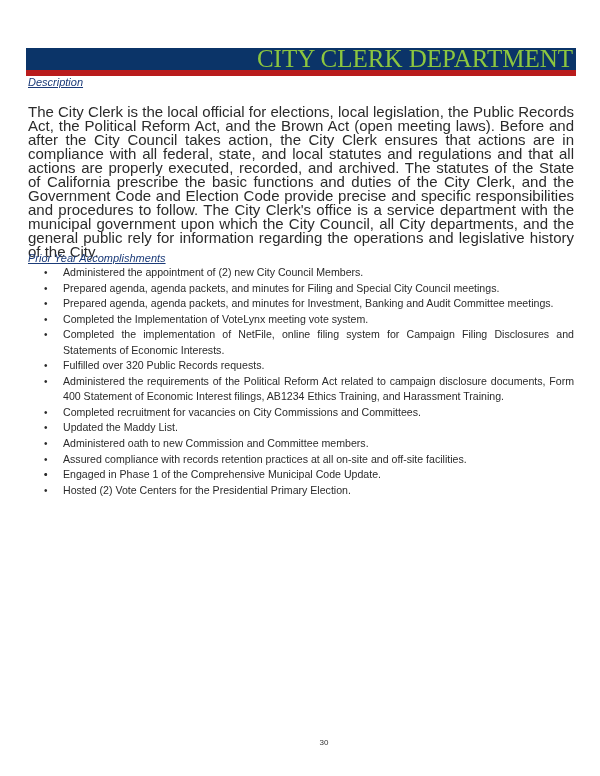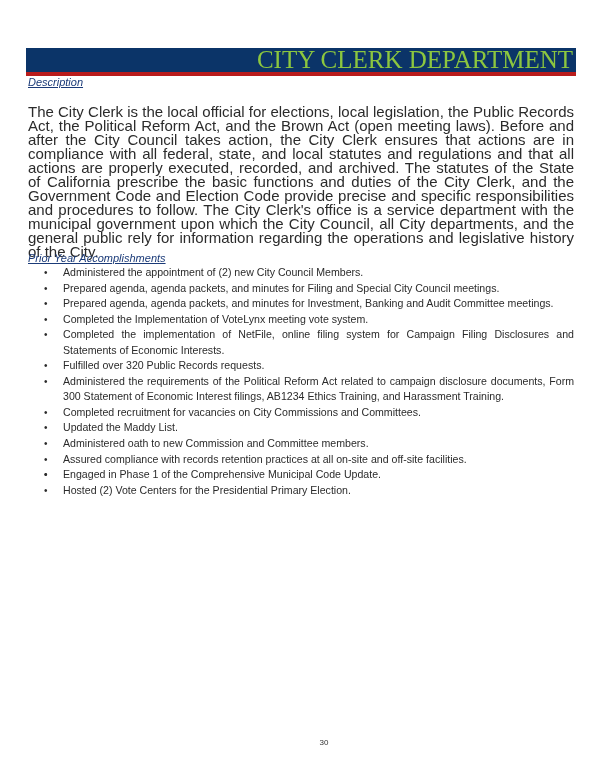--- a/index.html
+++ b/index.html
@@ -19,21 +19,21 @@
       left: 0; top: 0;
       width: 600px; height: 776px;
     }
     .banner {
       position: absolute;
       left: 26px;
       top: 48px;
       width: 550px;
       height: 28px;
       background: #0b3468;
-      border-bottom: 4px solid #b91c1c;
+      border-bottom: 6px solid #b91c1c;
       display: flex;
       align-items: center;
       justify-content: flex-end;
       padding-right: 3px;
     }
     .banner-title {
       font-family: "Liberation Serif", "DejaVu Serif", serif;
       font-size: 25px;
       line-height: 28px;
       color: #8cc63f;
@@ -113,21 +113,21 @@
 
   <div class="section-heading acc-heading">Prior Year Accomplishments</div>
 
   <ul class="acc-list">
     <li class="acc-item"><span class="acc-bullet">•</span><span>Administered the appointment of (2) new City Council Members.</span></li>
     <li class="acc-item"><span class="acc-bullet">•</span><span>Prepared agenda, agenda packets, and minutes for Filing and Special City Council meetings.</span></li>
     <li class="acc-item"><span class="acc-bullet">•</span><span>Prepared agenda, agenda packets, and minutes for Investment, Banking and Audit Committee meetings.</span></li>
     <li class="acc-item"><span class="acc-bullet">•</span><span>Completed the Implementation of VoteLynx meeting vote system.</span></li>
     <li class="acc-item"><span class="acc-bullet">•</span><span>Completed the implementation of NetFile, online filing system for Campaign Filing Disclosures and Statements of Economic Interests.</span></li>
     <li class="acc-item"><span class="acc-bullet">•</span><span>Fulfilled over 320 Public Records requests.</span></li>
-    <li class="acc-item"><span class="acc-bullet">•</span><span>Administered the requirements of the Political Reform Act related to campaign disclosure documents, Form 300 Statement of Economic Interest filings, AB1234 Ethics Training, and Harassment Training.</span></li>
+    <li class="acc-item"><span class="acc-bullet">•</span><span>Administered the requirements of the Political Reform Act related to campaign disclosure documents, Form 400 Statement of Economic Interest filings, AB1234 Ethics Training, and Harassment Training.</span></li>
     <li class="acc-item"><span class="acc-bullet">•</span><span>Completed recruitment for vacancies on City Commissions and Committees.</span></li>
     <li class="acc-item"><span class="acc-bullet">•</span><span>Updated the Maddy List.</span></li>
     <li class="acc-item"><span class="acc-bullet">•</span><span>Administered oath to new Commission and Committee members.</span></li>
     <li class="acc-item"><span class="acc-bullet">•</span><span>Assured compliance with records retention practices at all on-site and off-site facilities.</span></li>
     <li class="acc-item"><span class="acc-bullet">•</span></li>
     <li class="acc-item"><span class="acc-bullet">•</span><span>Engaged in Phase 1 of the Comprehensive Municipal Code Update.</span></li>
     <li class="acc-item"><span class="acc-bullet">•</span><span>Hosted (2) Vote Centers for the Presidential Primary Election.</span></li>
   </ul>
 
   <div class="page-number">30</div>

